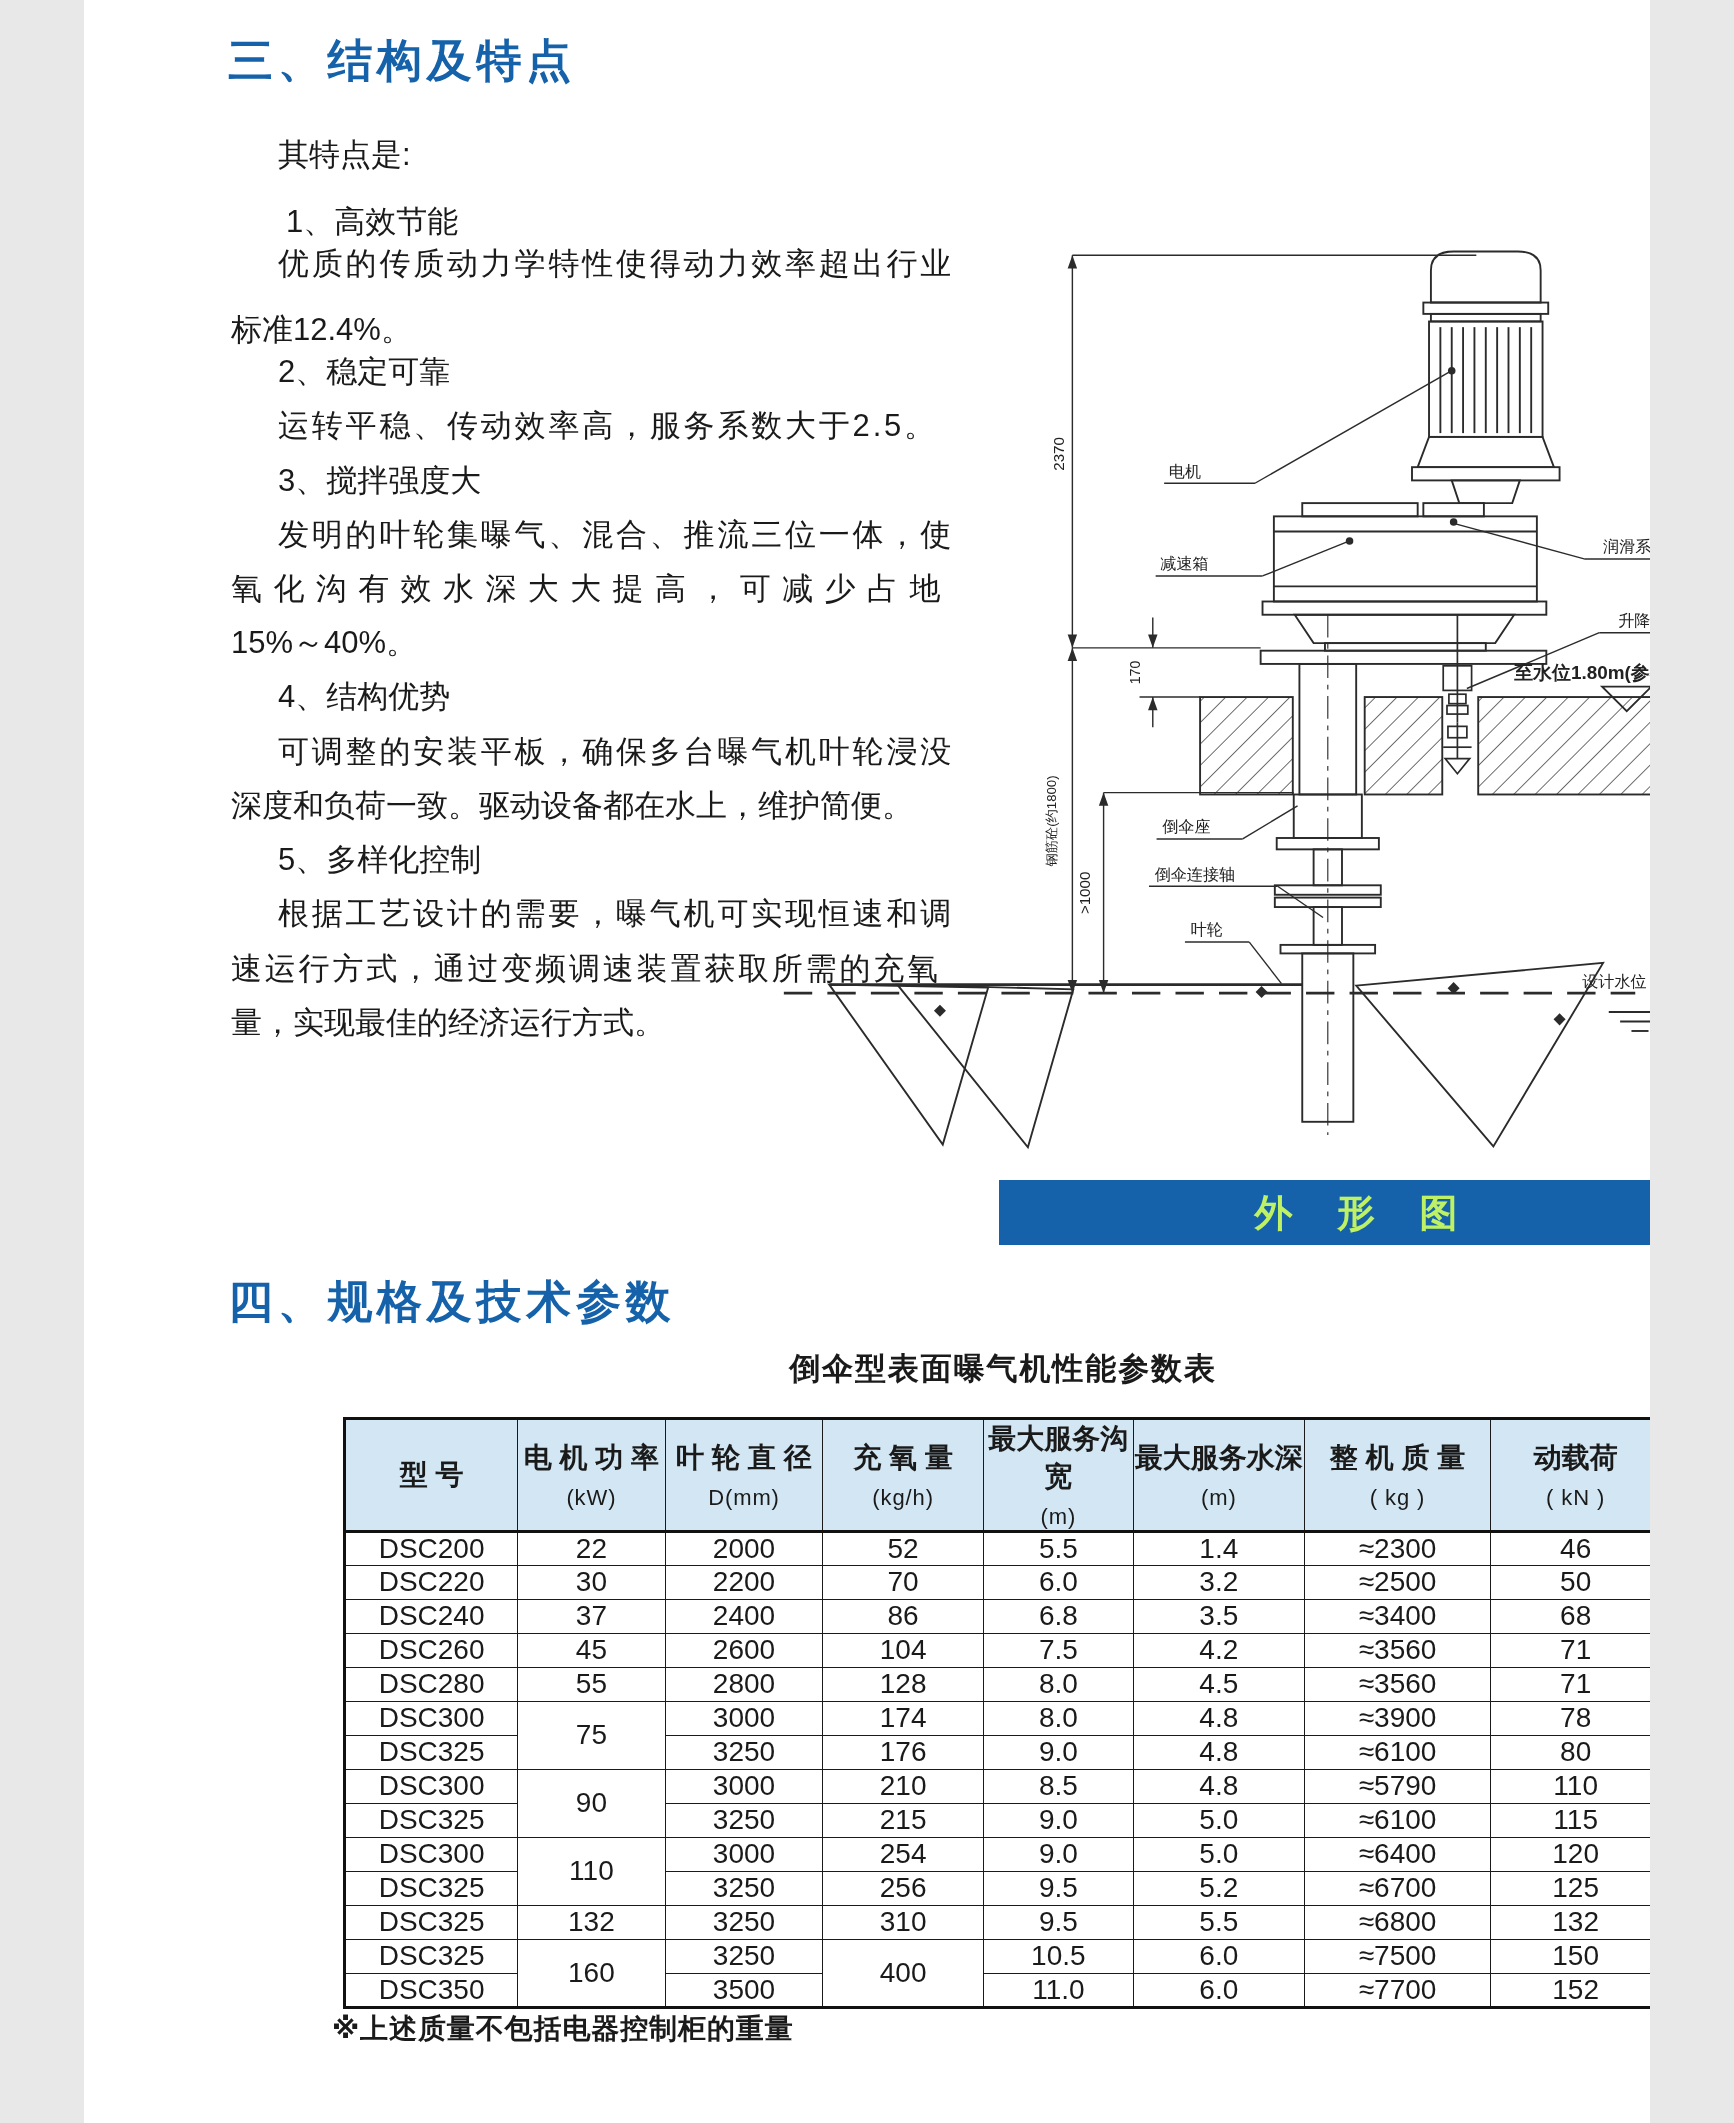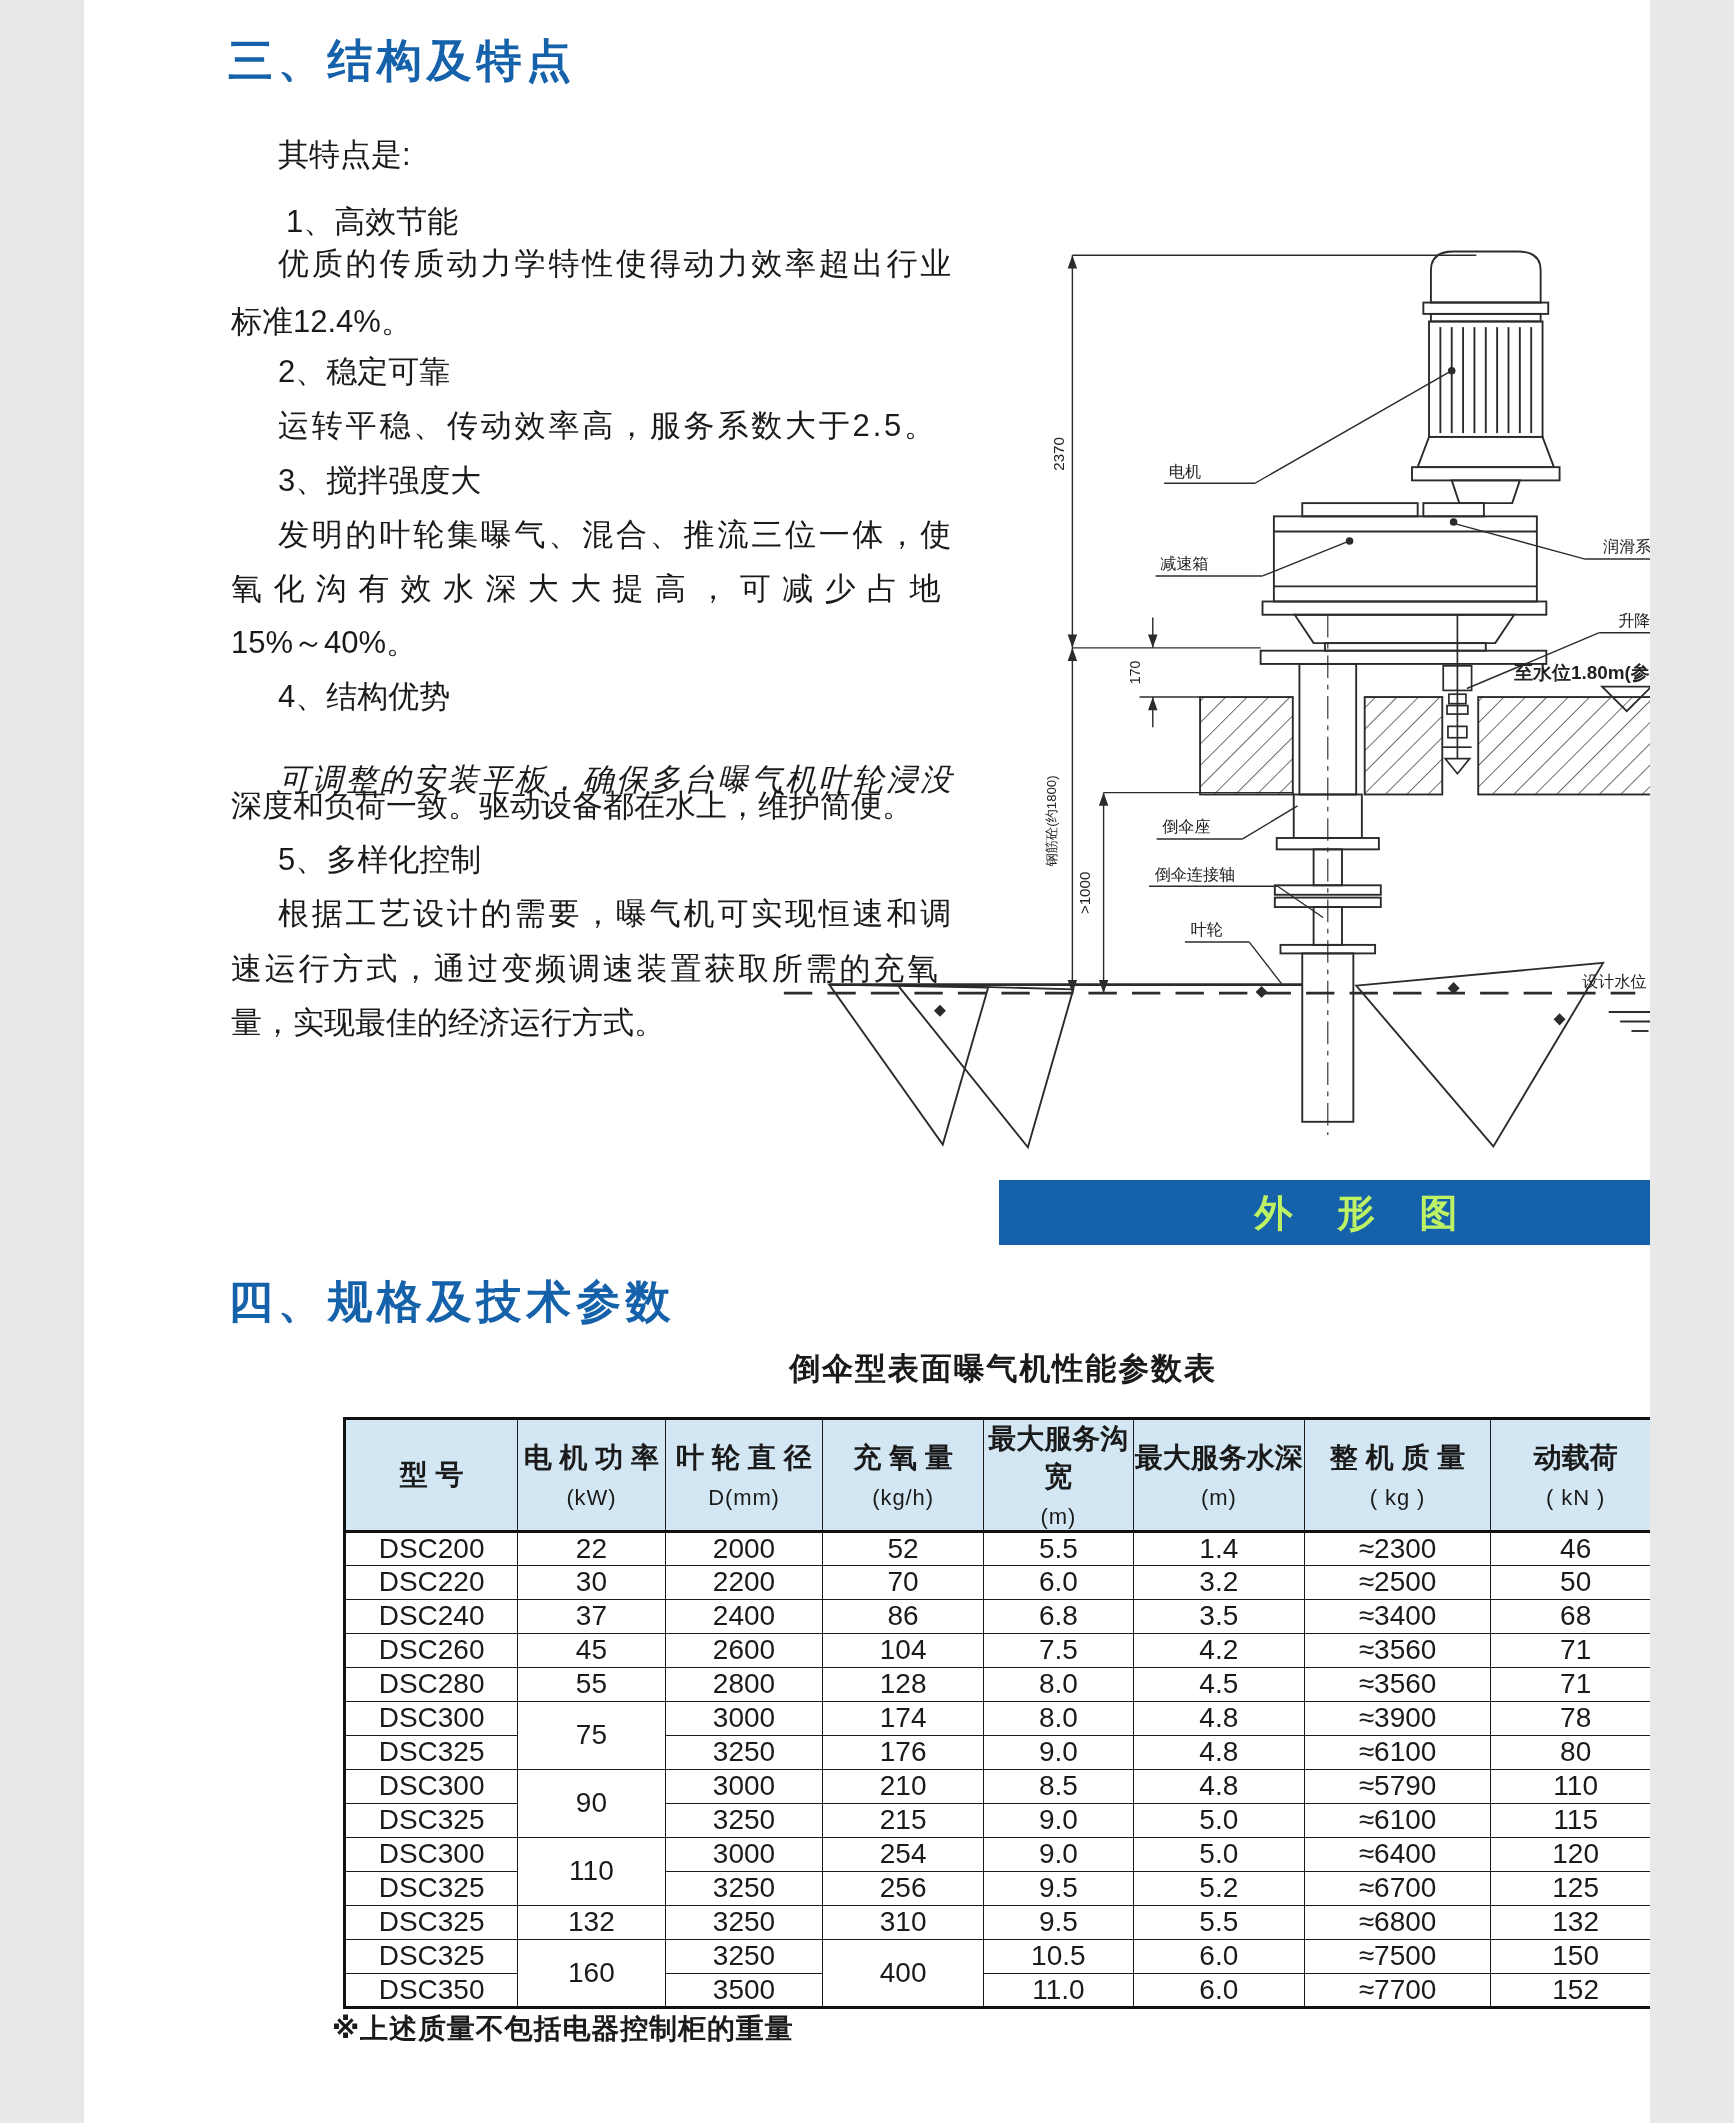--- a/index.html
+++ b/index.html
@@ -33,29 +33,29 @@
 <body>
 
 <div class="page" style="--accent: #1562aa; --hdrbg: #d2e7f3; --text: #1a1a1a;">
 
   <div id="sec3-heading" class="h-blue">三、结构及特点</div>
 
   <div id="feature-lines">
       <div class="bodyline indent" style="top: 137px;">其特点是:</div>
       <div class="bodyline indent" style="top: 204px; margin-left: 8px;">1、高效节能</div>
       <div class="bodyline indent s1" style="top: 246px;">优质的传质动力学特性使得动力效率超出行业</div>
-      <div class="bodyline" style="top: 304px;">标准12.4%。</div>
+      <div class="bodyline" style="top: 312px;">标准12.4%。</div>
       <div class="bodyline indent" style="top: 354px;">2、稳定可靠</div>
       <div class="bodyline indent s1" style="top: 408px;">运转平稳、传动效率高，服务系数大于2.5。</div>
       <div class="bodyline indent" style="top: 463px;">3、搅拌强度大</div>
       <div class="bodyline indent s1" style="top: 517px;">发明的叶轮集曝气、混合、推流三位一体，使</div>
       <div class="bodyline s2" style="top: 571px;">氧化沟有效水深大大提高，可减少占地</div>
       <div class="bodyline" style="top: 625px;">15%～40%。</div>
       <div class="bodyline indent" style="top: 679px;">4、结构优势</div>
-      <div class="bodyline indent s1" style="top: 762px; font-style: italic;">可调整的安装平板，确保多台曝气机叶轮浸没</div>
+      <div class="bodyline indent s1" style="top: 734px;">可调整的安装平板，确保多台曝气机叶轮浸没</div>
       <div class="bodyline" style="top: 788px;">深度和负荷一致。驱动设备都在水上，维护简便。</div>
       <div class="bodyline indent" style="top: 842px;">5、多样化控制</div>
       <div class="bodyline indent s1" style="top: 896px;">根据工艺设计的需要，曝气机可实现恒速和调</div>
       <div class="bodyline s1" style="top: 951px;">速运行方式，通过变频调速装置获取所需的充氧</div>
       <div class="bodyline" style="top: 1005px;">量，实现最佳的经济运行方式。</div>
     </div>
 
   <svg id="drawing" viewBox="0 0 1130 1060">
     <defs>
       <pattern id="hatch" width="16" height="16" patternUnits="userSpaceOnUse" patternTransform="rotate(45)">

